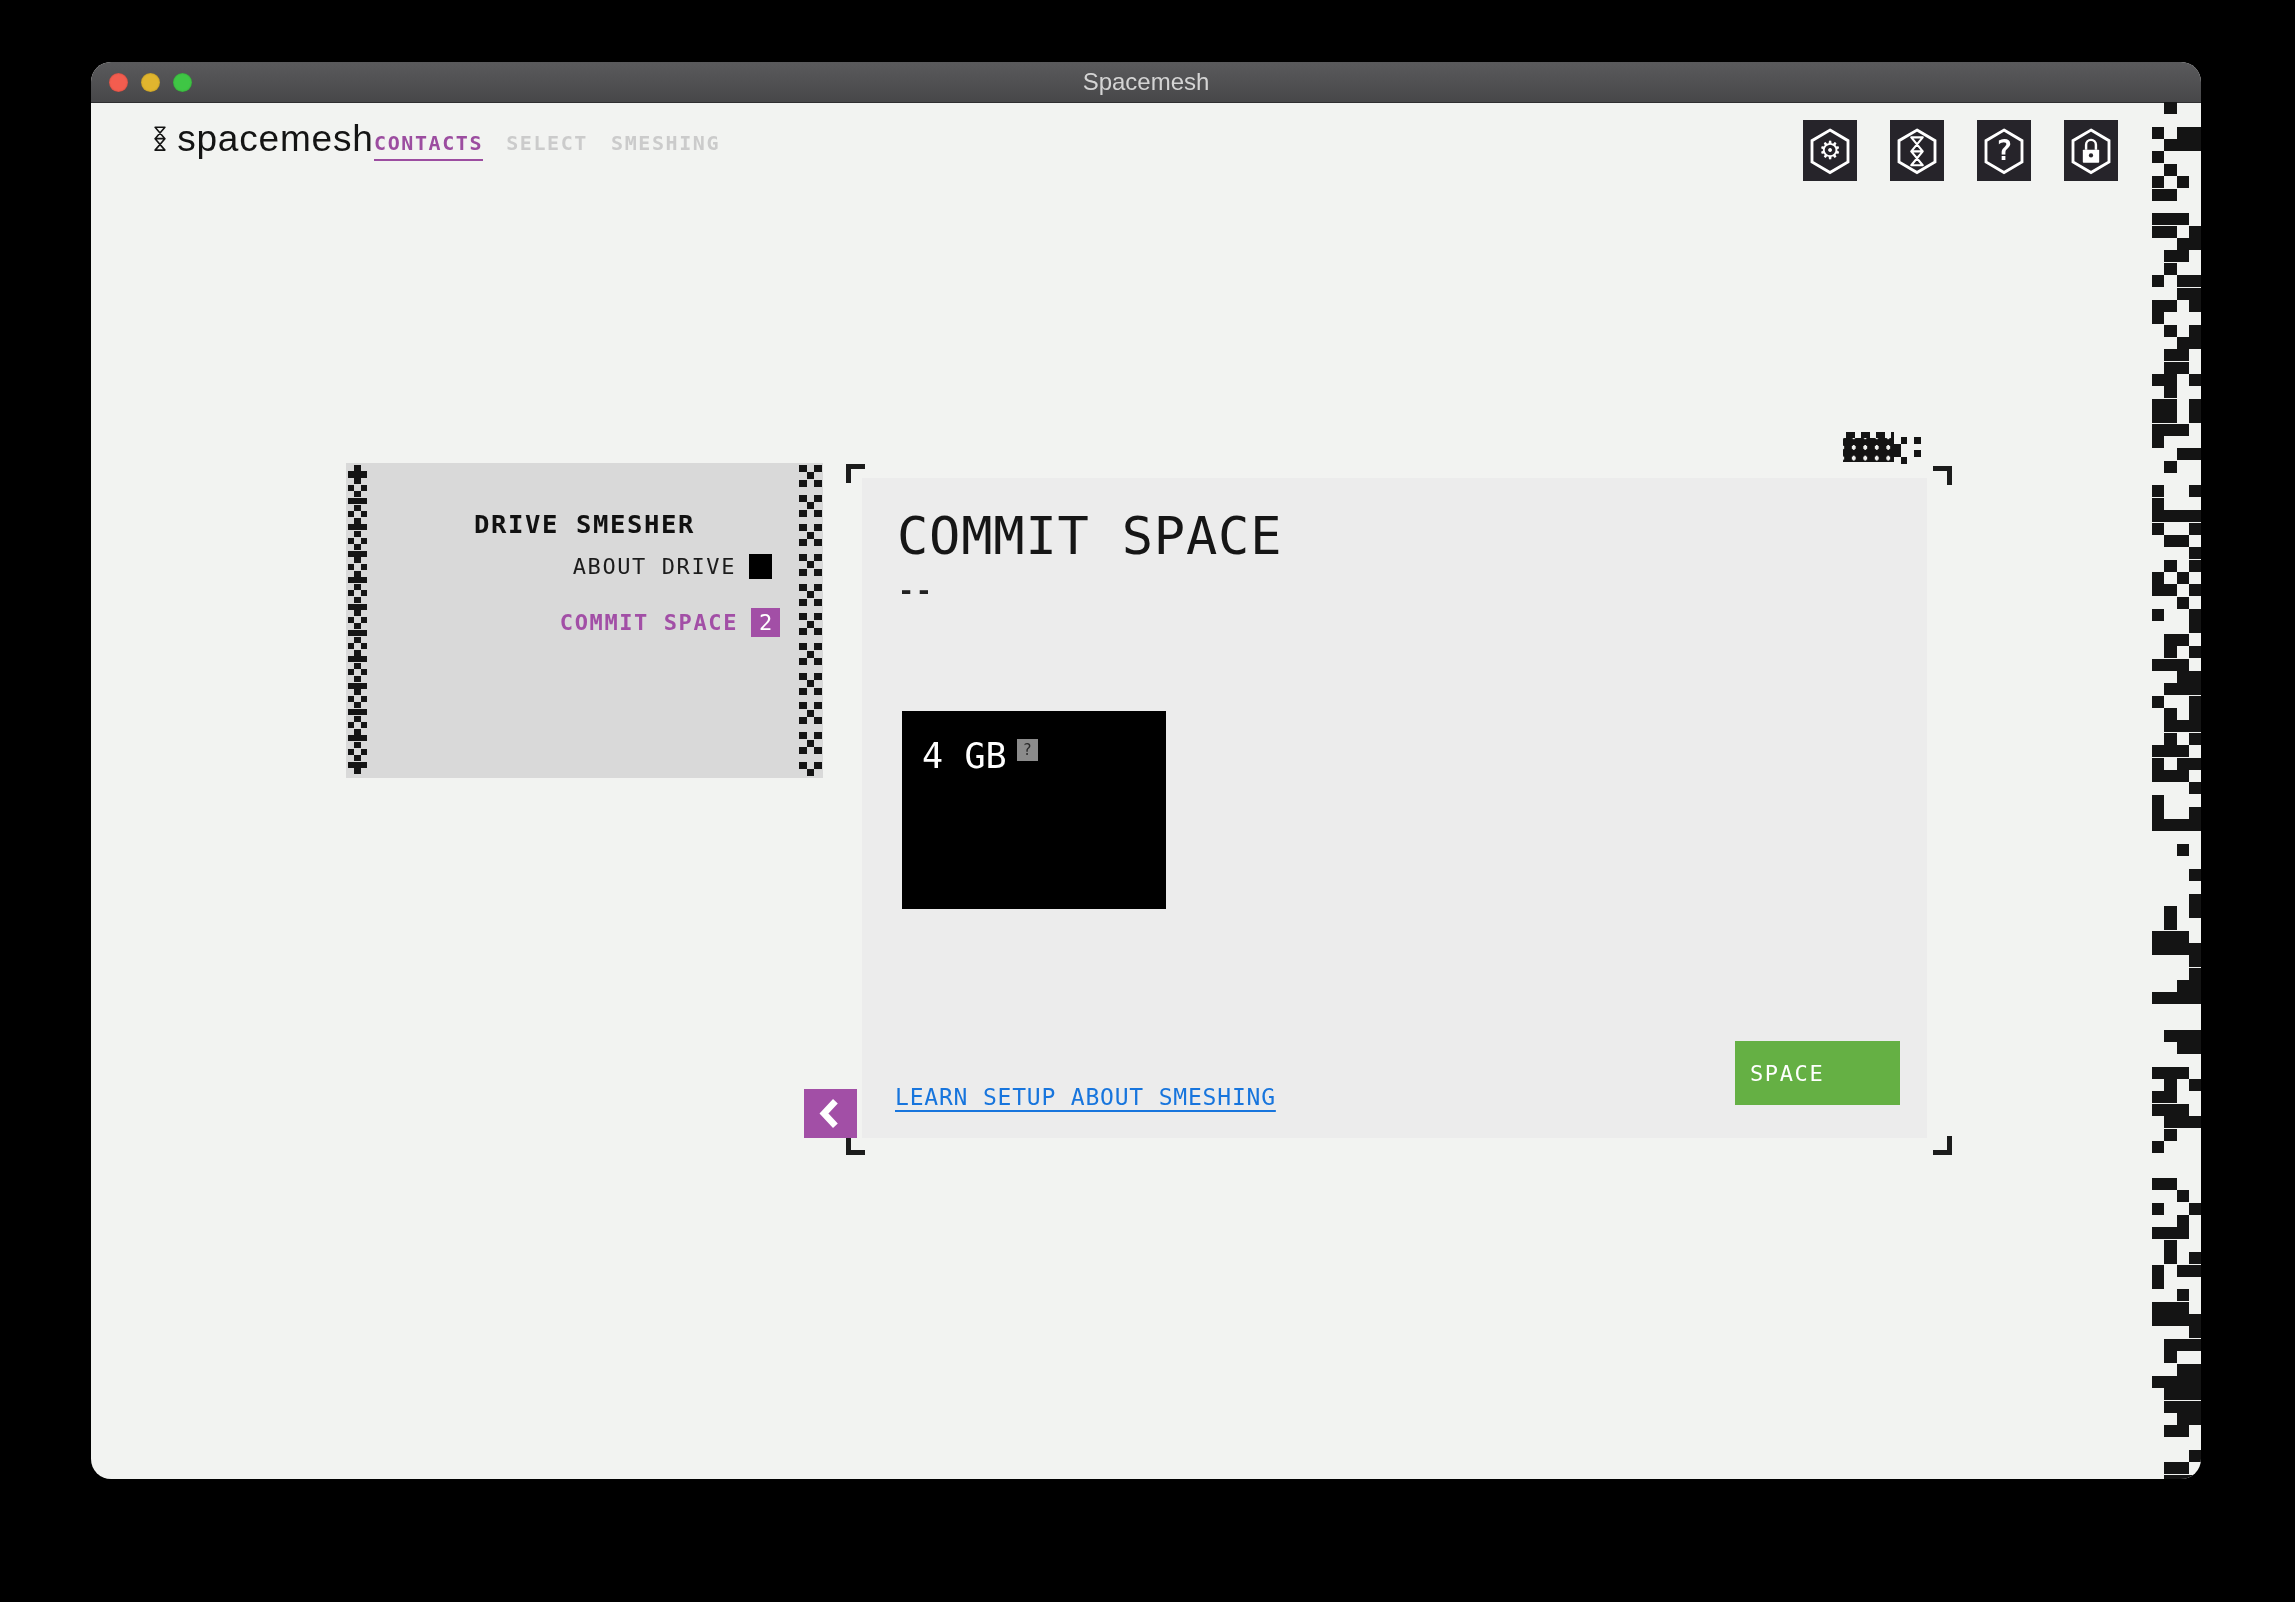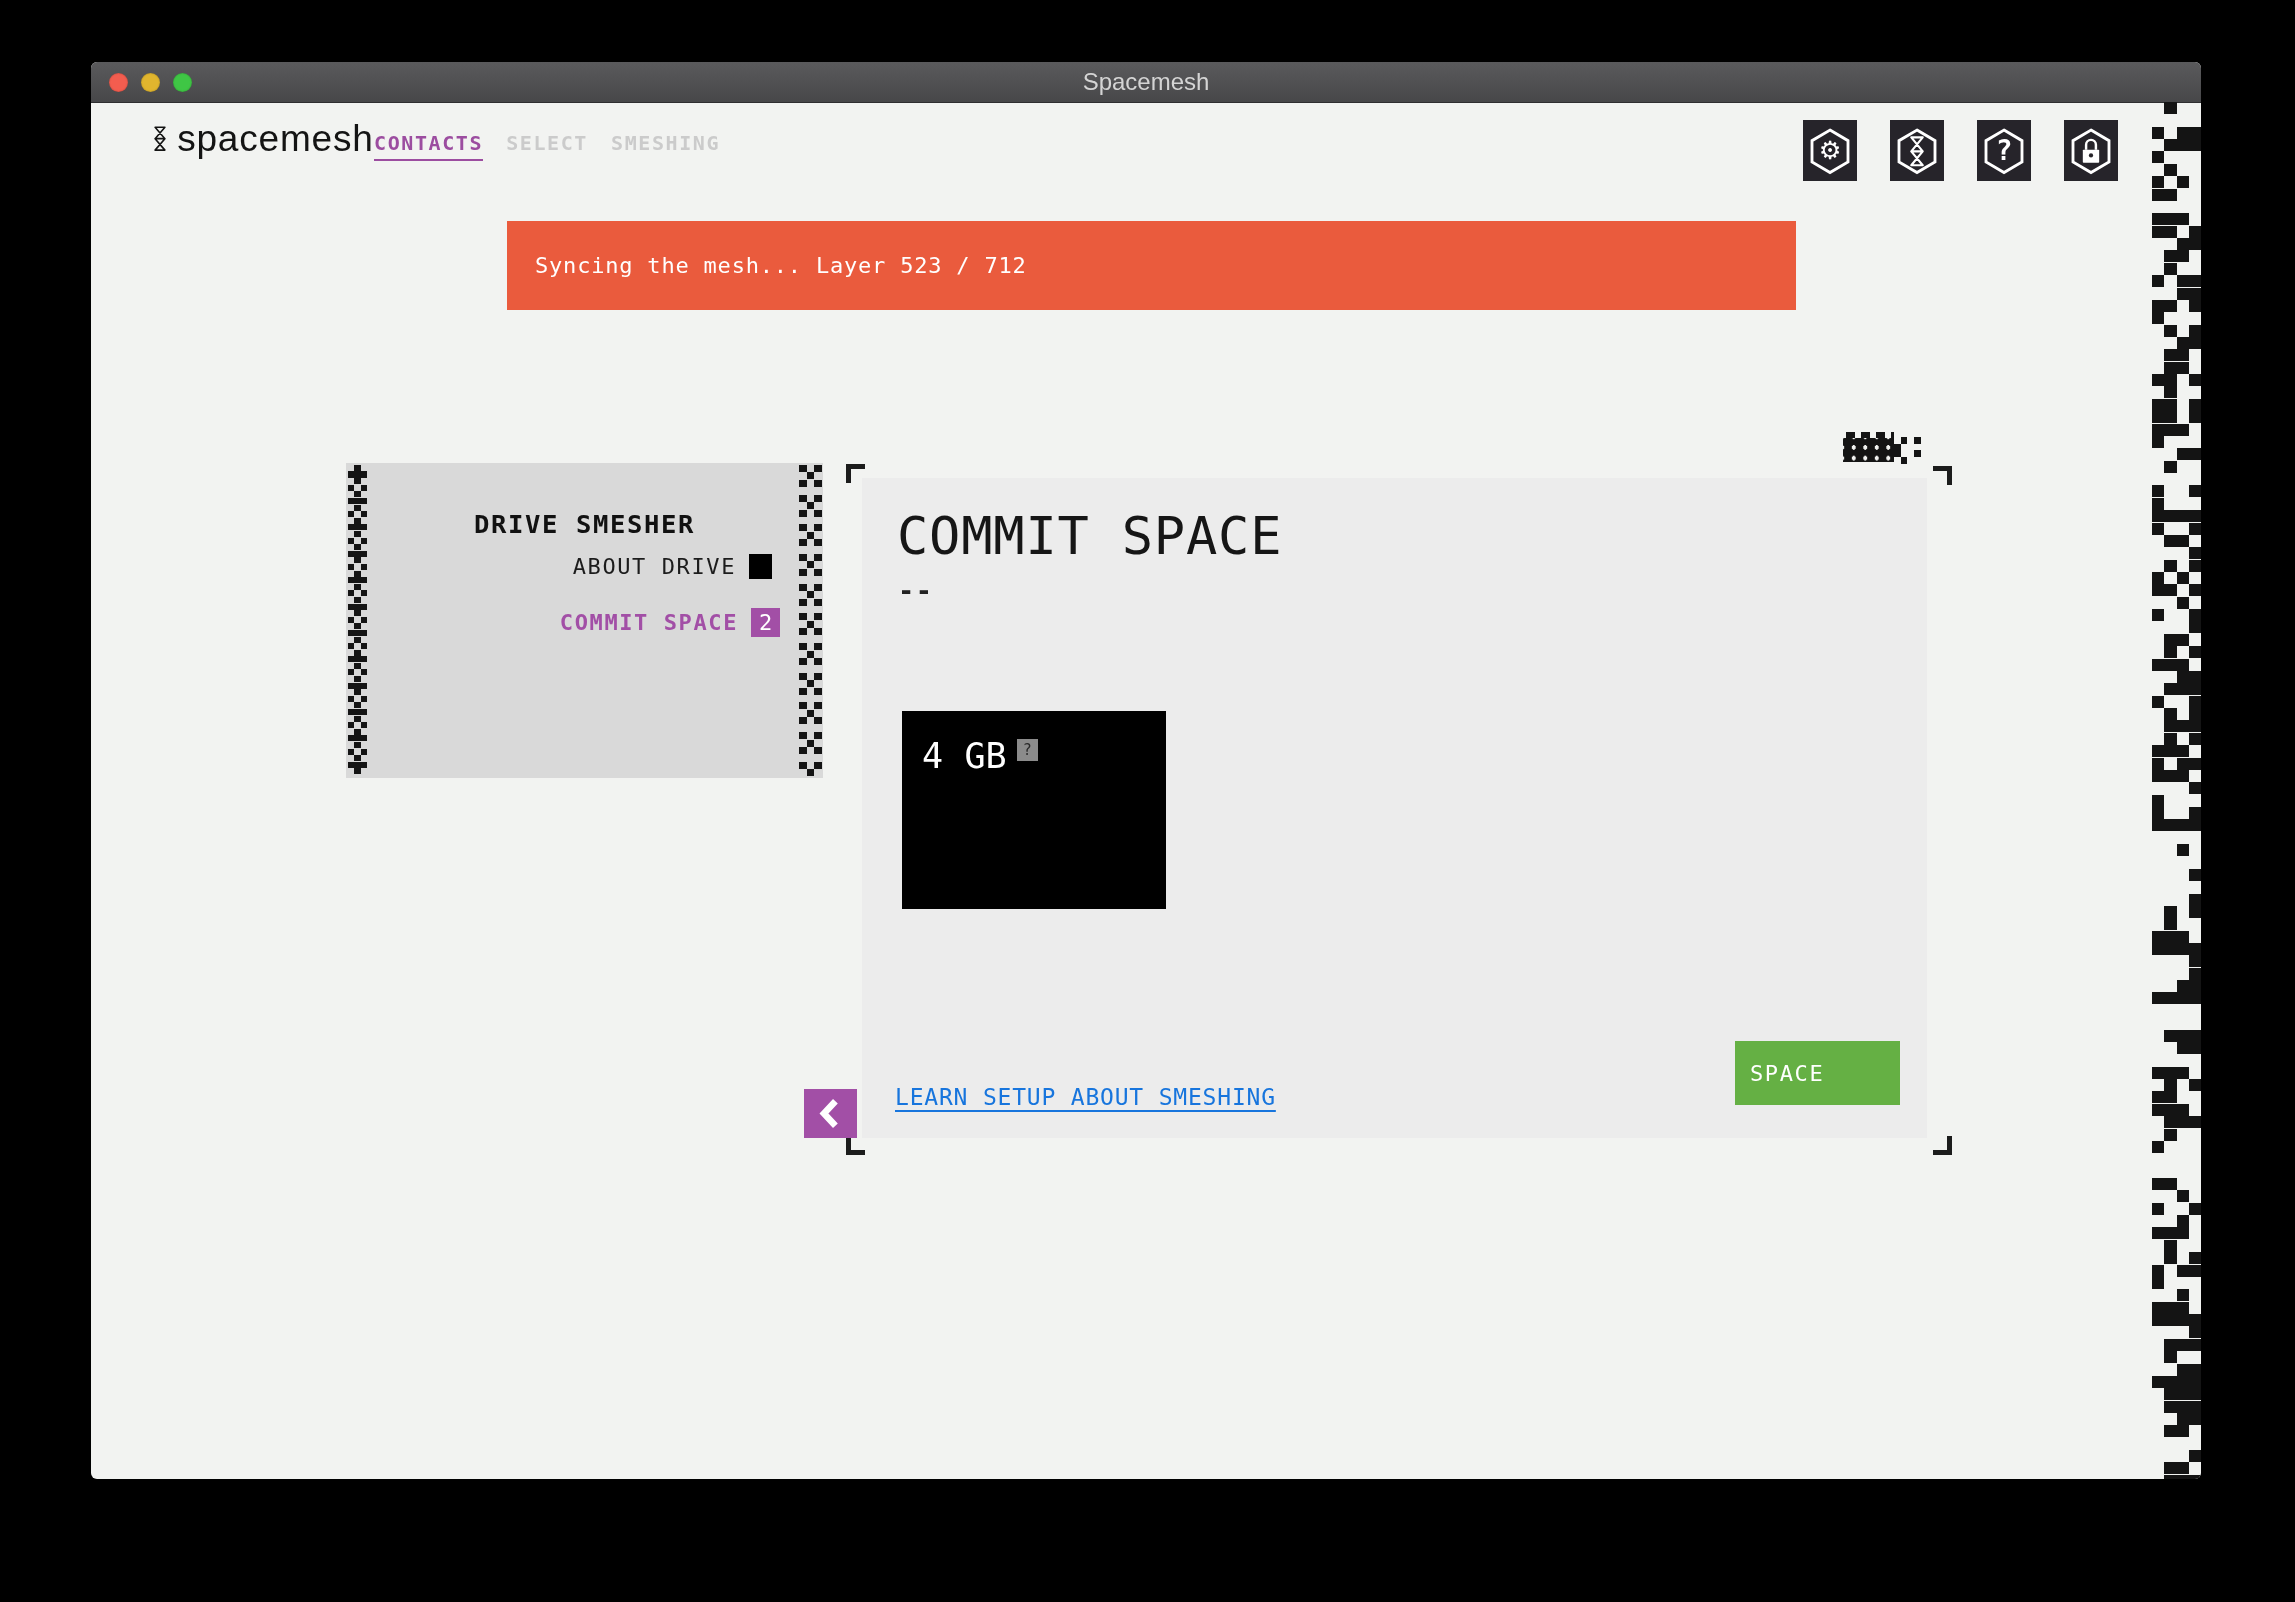--- a/index.html
+++ b/index.html
@@ -1,19 +1,19 @@
 <!DOCTYPE html>
 <html style="font-size:13px"><head>
 <meta charset="utf-8">
 <style>
   html,body{margin:0;padding:0;background:#000;}
   .stage{position:relative;width:2295px;height:1603px;background:#000;overflow:hidden;
          font-family:"DejaVu Sans Mono","Liberation Mono",monospace;}
   .window{position:absolute;left:91px;top:62px;width:2110px;height:1417px;
-          background:#f2f3f1;border-radius:6px;overflow:hidden;}
+          background:#f2f3f1;border-radius:20px;overflow:hidden;}
   
   .titlebar{position:absolute;left:0;top:0;width:100%;height:40px;
             background:linear-gradient(#5a5a5c,#474749);border-bottom:0.8px solid #2e2e30;
             display:flex;align-items:center;justify-content:center;}
   .titlebar-title{font-family:"Liberation Sans",sans-serif;font-size:24px;color:#d4d4d4;}
   .lights{position:absolute;left:18px;top:10.7px;display:flex;gap:13px;}
   .light{width:19px;height:19px;border-radius:50%;box-shadow:inset 0 0 1.6px rgba(0,0,0,.35);}
   .light.red{background:#f35d4f;} .light.yellow{background:#e0b52e;} .light.green{background:#3fc645;}
   
   .logo{position:absolute;left:60px;top:56px;display:flex;align-items:center;gap:8.2px;}
@@ -137,23 +137,20 @@
       <div class="hexicon">
         <svg width="54" height="61" viewBox="0 0 66 74">
           <polygon points="33,12 55,25 55,51 33,64 11,51 11,25" fill="none" stroke="#fff" stroke-width="3.5"></polygon>
           <path d="M27 36 v-6 a6 6 0 0 1 12 0 v6" fill="none" stroke="#fff" stroke-width="3"></path>
           <rect x="23" y="36" width="20" height="16" rx="1" fill="#fff"></rect>
           <circle cx="33" cy="43" r="2.6" fill="#26242a"></circle>
         </svg>
       </div>
     </div>
 
-    <div class="banner">
-      <div class="banner-text">Syncing the mesh... Layer 523 / 712</div>
-    </div>
 
     <div class="setup-panel">
       <div class="dither" style="left: 1.6px; top: 1.6px; width: 20px; height: 310px;">
           <div class="px" style="left:6.6px;top:0px;width:6.6px;height:6.6px;"></div>
           <div class="px" style="left:0px;top:6.6px;width:6.6px;height:6.6px;"></div>
           <div class="px" style="left:6.6px;top:6.6px;width:6.6px;height:6.6px;"></div>
           <div class="px" style="left:13px;top:6.6px;width:6.6px;height:6.6px;"></div>
           <div class="px" style="left:6.6px;top:13px;width:6.6px;height:6.6px;"></div>
           <div class="px" style="left:0px;top:20px;width:6.6px;height:6.6px;"></div>
           <div class="px" style="left:13px;top:20px;width:6.6px;height:6.6px;"></div>

